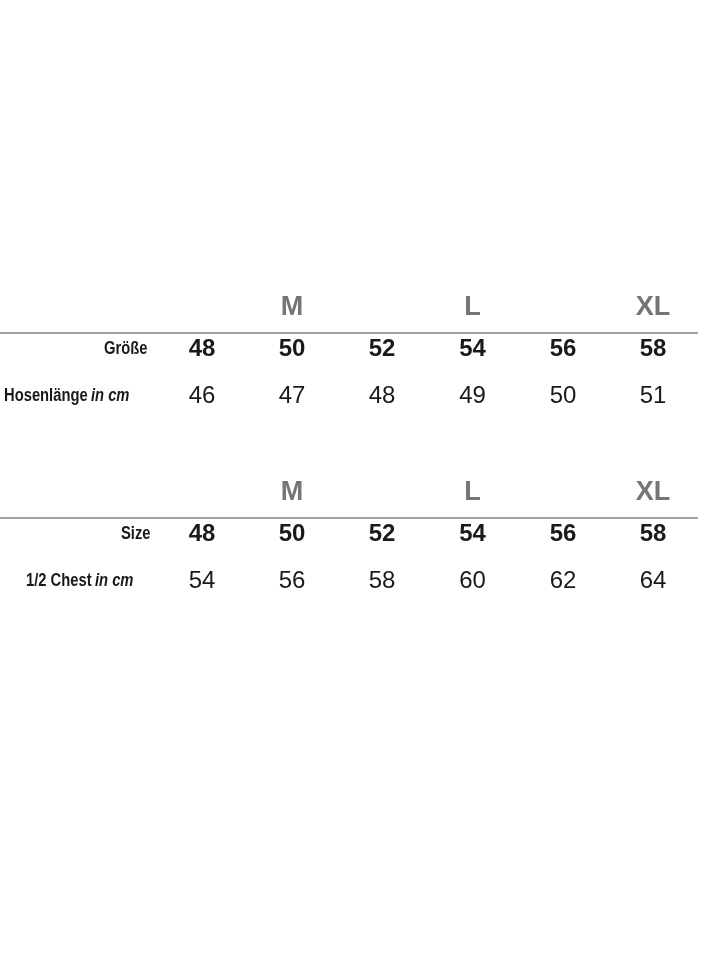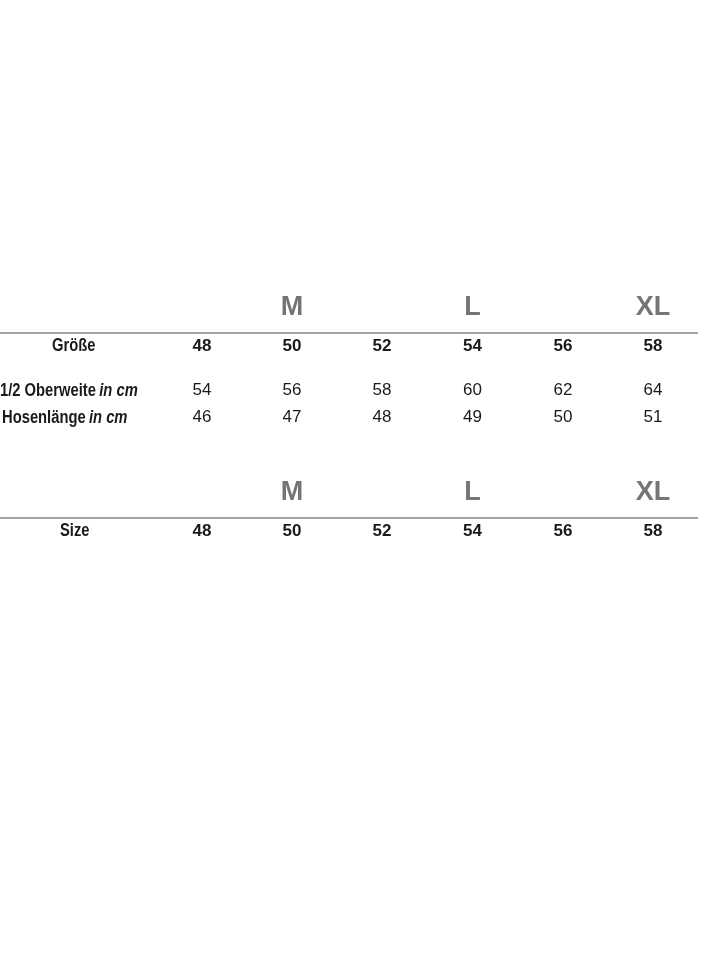--- a/index.html
+++ b/index.html
@@ -43,27 +43,27 @@
   td.d{border-left:1.5px solid #555555;}
 
   
   tr.row-header td{height:25px;}
   tr.row-empty  td{height:19px;}
   tr.row-a td{height:28px;}
   tr.row-b td{height:24px;}
   tr.row-c td{height:26px;}
 
   
-  td.lbl{text-align:center;padding-left:3px;}
+  td.lbl{text-align:right;padding-left:3px;}
   .lab{
     display:inline-block;white-space:nowrap;font-weight:700;font-size:18px;
     transform:scaleX(0.82);transform-origin:0 50%;
   }
   .lab em{font-style:italic;font-weight:700;margin-left:4px;}
-  td.num{text-align:center;font-size:17px;font-weight:400;}
+  td.num{text-align:center;font-size:24px;font-weight:400;}
   td.hd{font-weight:700;}
 </style>
 </head>
 <body>
 
 <div class="page">
 
   <div class="chart-block block-de">
 
     <div class="letters">
@@ -97,29 +97,20 @@
           <td class="d num hd">58</td>
         </tr>
         <tr class="row-empty">
           <td class="lbl"></td>
           <td class="d"></td>
           <td class="d"></td>
           <td class="d"></td>
           <td class="d"></td>
           <td class="d"></td>
           <td class="d"></td>
-        </tr>
-        <tr class="row-a">
-          <td class="lbl"><span class="lab"><span>1/2 Oberweite</span><em>in cm</em></span></td>
-          <td class="d num">54</td>
-          <td class="d num">56</td>
-          <td class="d num">58</td>
-          <td class="d num">60</td>
-          <td class="d num">62</td>
-          <td class="d num">64</td>
         </tr>
         <tr class="row-c row-last">
           <td class="lbl"><span class="lab"><span>Hosenlänge</span><em>in cm</em></span></td>
           <td class="d num">46</td>
           <td class="d num">47</td>
           <td class="d num">48</td>
           <td class="d num">49</td>
           <td class="d num">50</td>
           <td class="d num">51</td>
         </tr>
@@ -161,17 +152,26 @@
         </tr>
         <tr class="row-empty">
           <td class="lbl"></td>
           <td class="d"></td>
           <td class="d"></td>
           <td class="d"></td>
           <td class="d"></td>
           <td class="d"></td>
           <td class="d"></td>
         </tr>
+        <tr class="row-a">
+          <td class="lbl"><span class="lab"><span>1/2 Chest</span><em>in cm</em></span></td>
+          <td class="d num">54</td>
+          <td class="d num">56</td>
+          <td class="d num">58</td>
+          <td class="d num">60</td>
+          <td class="d num">62</td>
+          <td class="d num">64</td>
+        </tr>
       </tbody>
     </table>
   </div>
 
 </div>
 
 </body></html>

